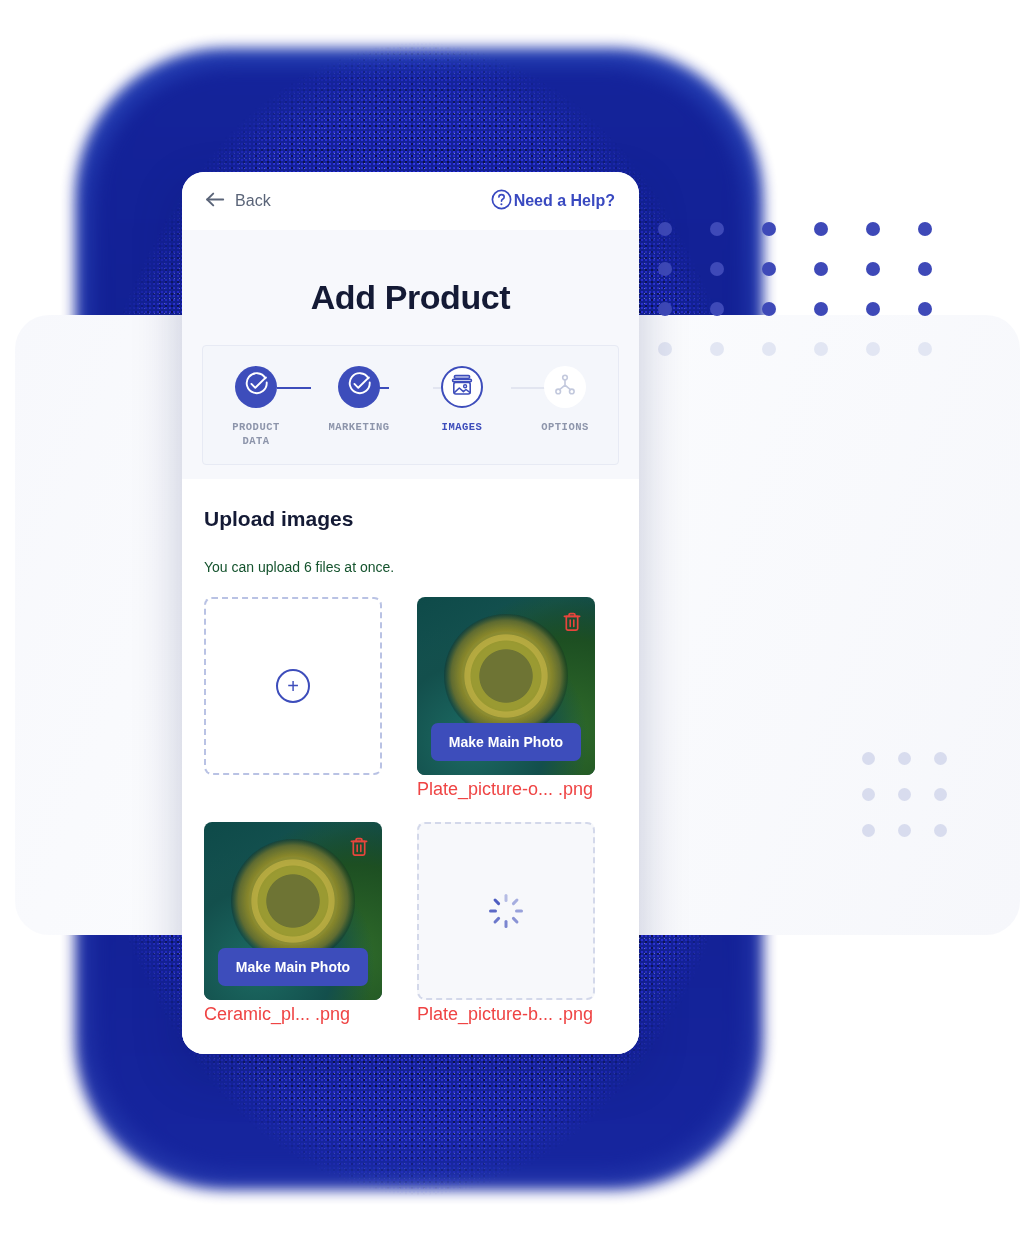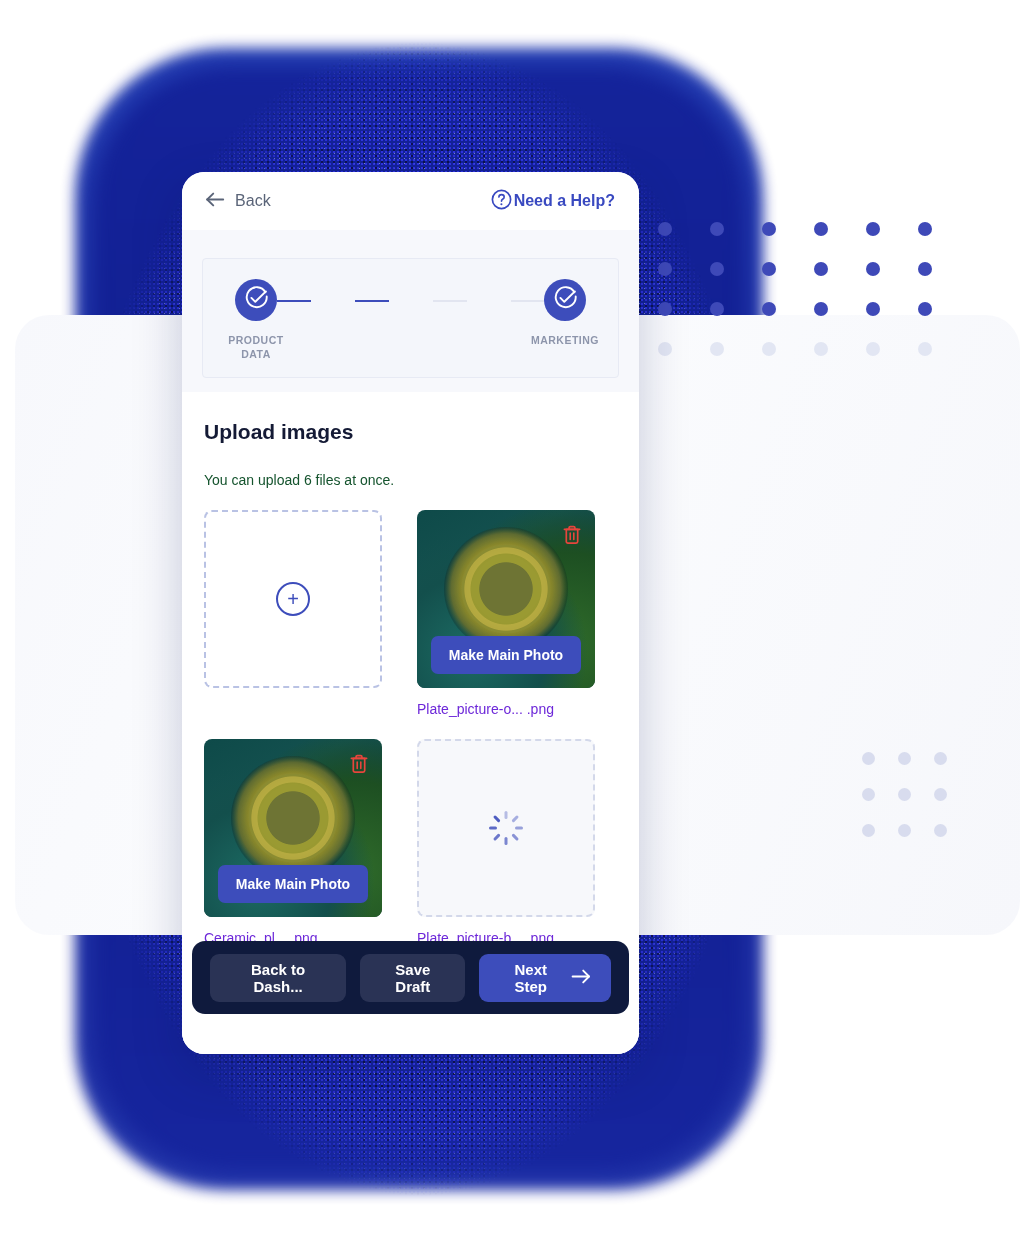--- a/index.html
+++ b/index.html
@@ -106,20 +106,21 @@
     margin-top: 18px;
   }
 
   
   .stepper {
     margin: 28px 20px 0; background: #f4f6fb;
     border: 1px solid #e7eaf4; border-radius: 4px;
     padding: 20px 14px 16px;
     display: flex; justify-content: space-between; align-items: flex-start;
     position: relative;
+    font-family: Liberation Mono, monospace;
   }
   .step { width: 78px; display: flex; flex-direction: column; align-items: center; position: relative; cursor: pointer; }
   .step-bubble {
     width: 42px; height: 42px; border-radius: 50%;
     display: flex; align-items: center; justify-content: center;
     position: relative; z-index: 2; background: #fff;
   }
   .step.done .step-bubble { background: #3d4dbb; }
   .step.current .step-bubble { background: #fff; border: 2px solid #3d4dbb; }
   .step.todo .step-bubble { background: #fff; }
@@ -182,21 +183,21 @@
     position: absolute; right: 12px; top: 14px;
     width: 22px; height: 22px; cursor: pointer; z-index: 3;
   }
   .make-main {
     position: absolute; left: 14px; right: 14px; bottom: 14px;
     background: #3d4dbb; color: #fff; border-radius: 7px;
     text-align: center; font-size: 14px; font-weight: 700;
     padding: 11px 0; cursor: pointer;
   }
   .fname {
-    margin-top: 13px; font-size: 14px; color: #6d28d9;
+    margin-top: 4px; font-size: 18px; color: #ef4444;
     white-space: nowrap; overflow: hidden;
   }
 
   
   .spinner { position: relative; width: 34px; height: 34px; }
   .spinner i {
     position: absolute; left: 50%; top: 0;
     width: 3px; height: 8px; border-radius: 2px;
     background: #3d4dbb; transform-origin: 50% 17px; display: block;
   }
@@ -288,20 +289,21 @@
             <path d="M7.9 8.1c0-1.5 1.2-2.5 2.7-2.5 1.5 0 2.6 1 2.6 2.3 0 1.1-.6 1.7-1.6 2.3-.8.5-1.1.9-1.1 1.8v.3" stroke="#3949c0" stroke-width="1.6" stroke-linecap="round"></path>
             <circle cx="10.4" cy="15.3" r="1.05" fill="#3949c0"></circle>
           </svg>
         </span>
         <span class="help-label">Need a Help?</span>
       </div>
     </div>
 
     <div class="card-body">
 
+      <div class="page-title">Add Product</div>
 
       <div class="stepper" id="stepper">
           <div class="step done">
             <div class="step-bubble">
          <span><svg width="25" height="25" viewBox="0 0 25 25" fill="none">
       <path d="M21.4 6.2a10 10 0 1 0 1.3 4.3" stroke="#ffffff" stroke-width="1.9" stroke-linecap="round"></path>
       <path d="M7.4 11.9 11.3 15.8 21.9 5.4" stroke="#ffffff" stroke-width="1.9" stroke-linecap="round" stroke-linejoin="round"></path>
     </svg></span>
        </div>
        <div class="step-label">PRODUCT DATA</div>
@@ -310,21 +312,44 @@
           <div class="step done">
             <div class="step-bubble">
          <span><svg width="25" height="25" viewBox="0 0 25 25" fill="none">
       <path d="M21.4 6.2a10 10 0 1 0 1.3 4.3" stroke="#ffffff" stroke-width="1.9" stroke-linecap="round"></path>
       <path d="M7.4 11.9 11.3 15.8 21.9 5.4" stroke="#ffffff" stroke-width="1.9" stroke-linecap="round" stroke-linejoin="round"></path>
     </svg></span>
        </div>
        <div class="step-label">MARKETING</div>
           </div>
           <div class="connector" style="background: rgb(61, 77, 187); left: 152px; width: 34px;"></div>
+          <div class="step current">
+            <div class="step-bubble">
+         <span><svg width="24" height="24" viewBox="0 0 24 24" fill="none">
+      <rect x="4.4" y="2.6" width="15.2" height="2.6" rx="1.2" stroke="#3d4dbb" stroke-width="1.6"></rect>
+      <rect x="2.6" y="6.2" width="18.8" height="2.4" rx="1.1" stroke="#3d4dbb" stroke-width="1.6"></rect>
+      <rect x="3.8" y="9.4" width="16.4" height="11.6" rx="2" stroke="#3d4dbb" stroke-width="1.6"></rect>
+      <circle cx="15.1" cy="13.2" r="1.5" stroke="#3d4dbb" stroke-width="1.4"></circle>
+      <path d="M4.6 19.4 9.3 15l4.1 3.6 2.6-2.1 4.1 3.2" stroke="#3d4dbb" stroke-width="1.5" stroke-linecap="round" stroke-linejoin="round"></path>
+    </svg></span>
+       </div>
+       <div class="step-label">IMAGES</div>
+          </div>
           <div class="connector" style="background: rgb(226, 229, 240); left: 230px; width: 34px;"></div>
+          <div class="step todo">
+            <div class="step-bubble">
+         <span><svg width="24" height="24" viewBox="0 0 24 24" fill="none">
+      <circle cx="12" cy="4.6" r="2.3" stroke="#c3c9dd" stroke-width="1.6"></circle>
+      <circle cx="5.2" cy="18.4" r="2.3" stroke="#c3c9dd" stroke-width="1.6"></circle>
+      <circle cx="18.8" cy="18.4" r="2.3" stroke="#c3c9dd" stroke-width="1.6"></circle>
+      <path d="M12 7v5.2M12 12.2 6.6 16.6M12 12.2l5.4 4.4" stroke="#c3c9dd" stroke-width="1.6" stroke-linecap="round"></path>
+    </svg></span>
+       </div>
+       <div class="step-label">OPTIONS</div>
+          </div>
           <div class="connector" style="background: rgb(226, 229, 240); left: 308px; width: 34px;"></div>
         </div>
 
       <div class="upload">
         <div class="upload-h">Upload images</div>
         <div class="upload-sub">You can upload 6 files at once.</div>
         <div class="tiles" id="tiles">
             <div class="tile-wrap">
               <div class="tile empty">
                  <div class="plus-circle">+</div>
@@ -374,27 +399,14 @@
                 </div>
                </div>
               <div class="fname">Plate_picture-b... .png</div>
             </div>
           </div>
       </div>
 
     </div>
   </div>
 
-  <div class="actionbar">
-    <button class="btn btn-dark">Back to Dash...</button>
-    <button class="btn btn-dark">Save Draft</button>
-    <button class="btn btn-primary">
-      <span>Next Step</span>
-      <span>
-        <svg width="20" height="15" viewBox="0 0 20 15" fill="none">
-          <path d="M1.6 7.5h16.3" stroke="#fff" stroke-width="1.9" stroke-linecap="round"></path>
-          <path d="M12.2 1.6 18 7.5l-5.8 5.9" stroke="#fff" stroke-width="1.9" stroke-linecap="round" stroke-linejoin="round"></path>
-        </svg>
-      </span>
-    </button>
-  </div>
 
 </div>
 
 </body></html>

